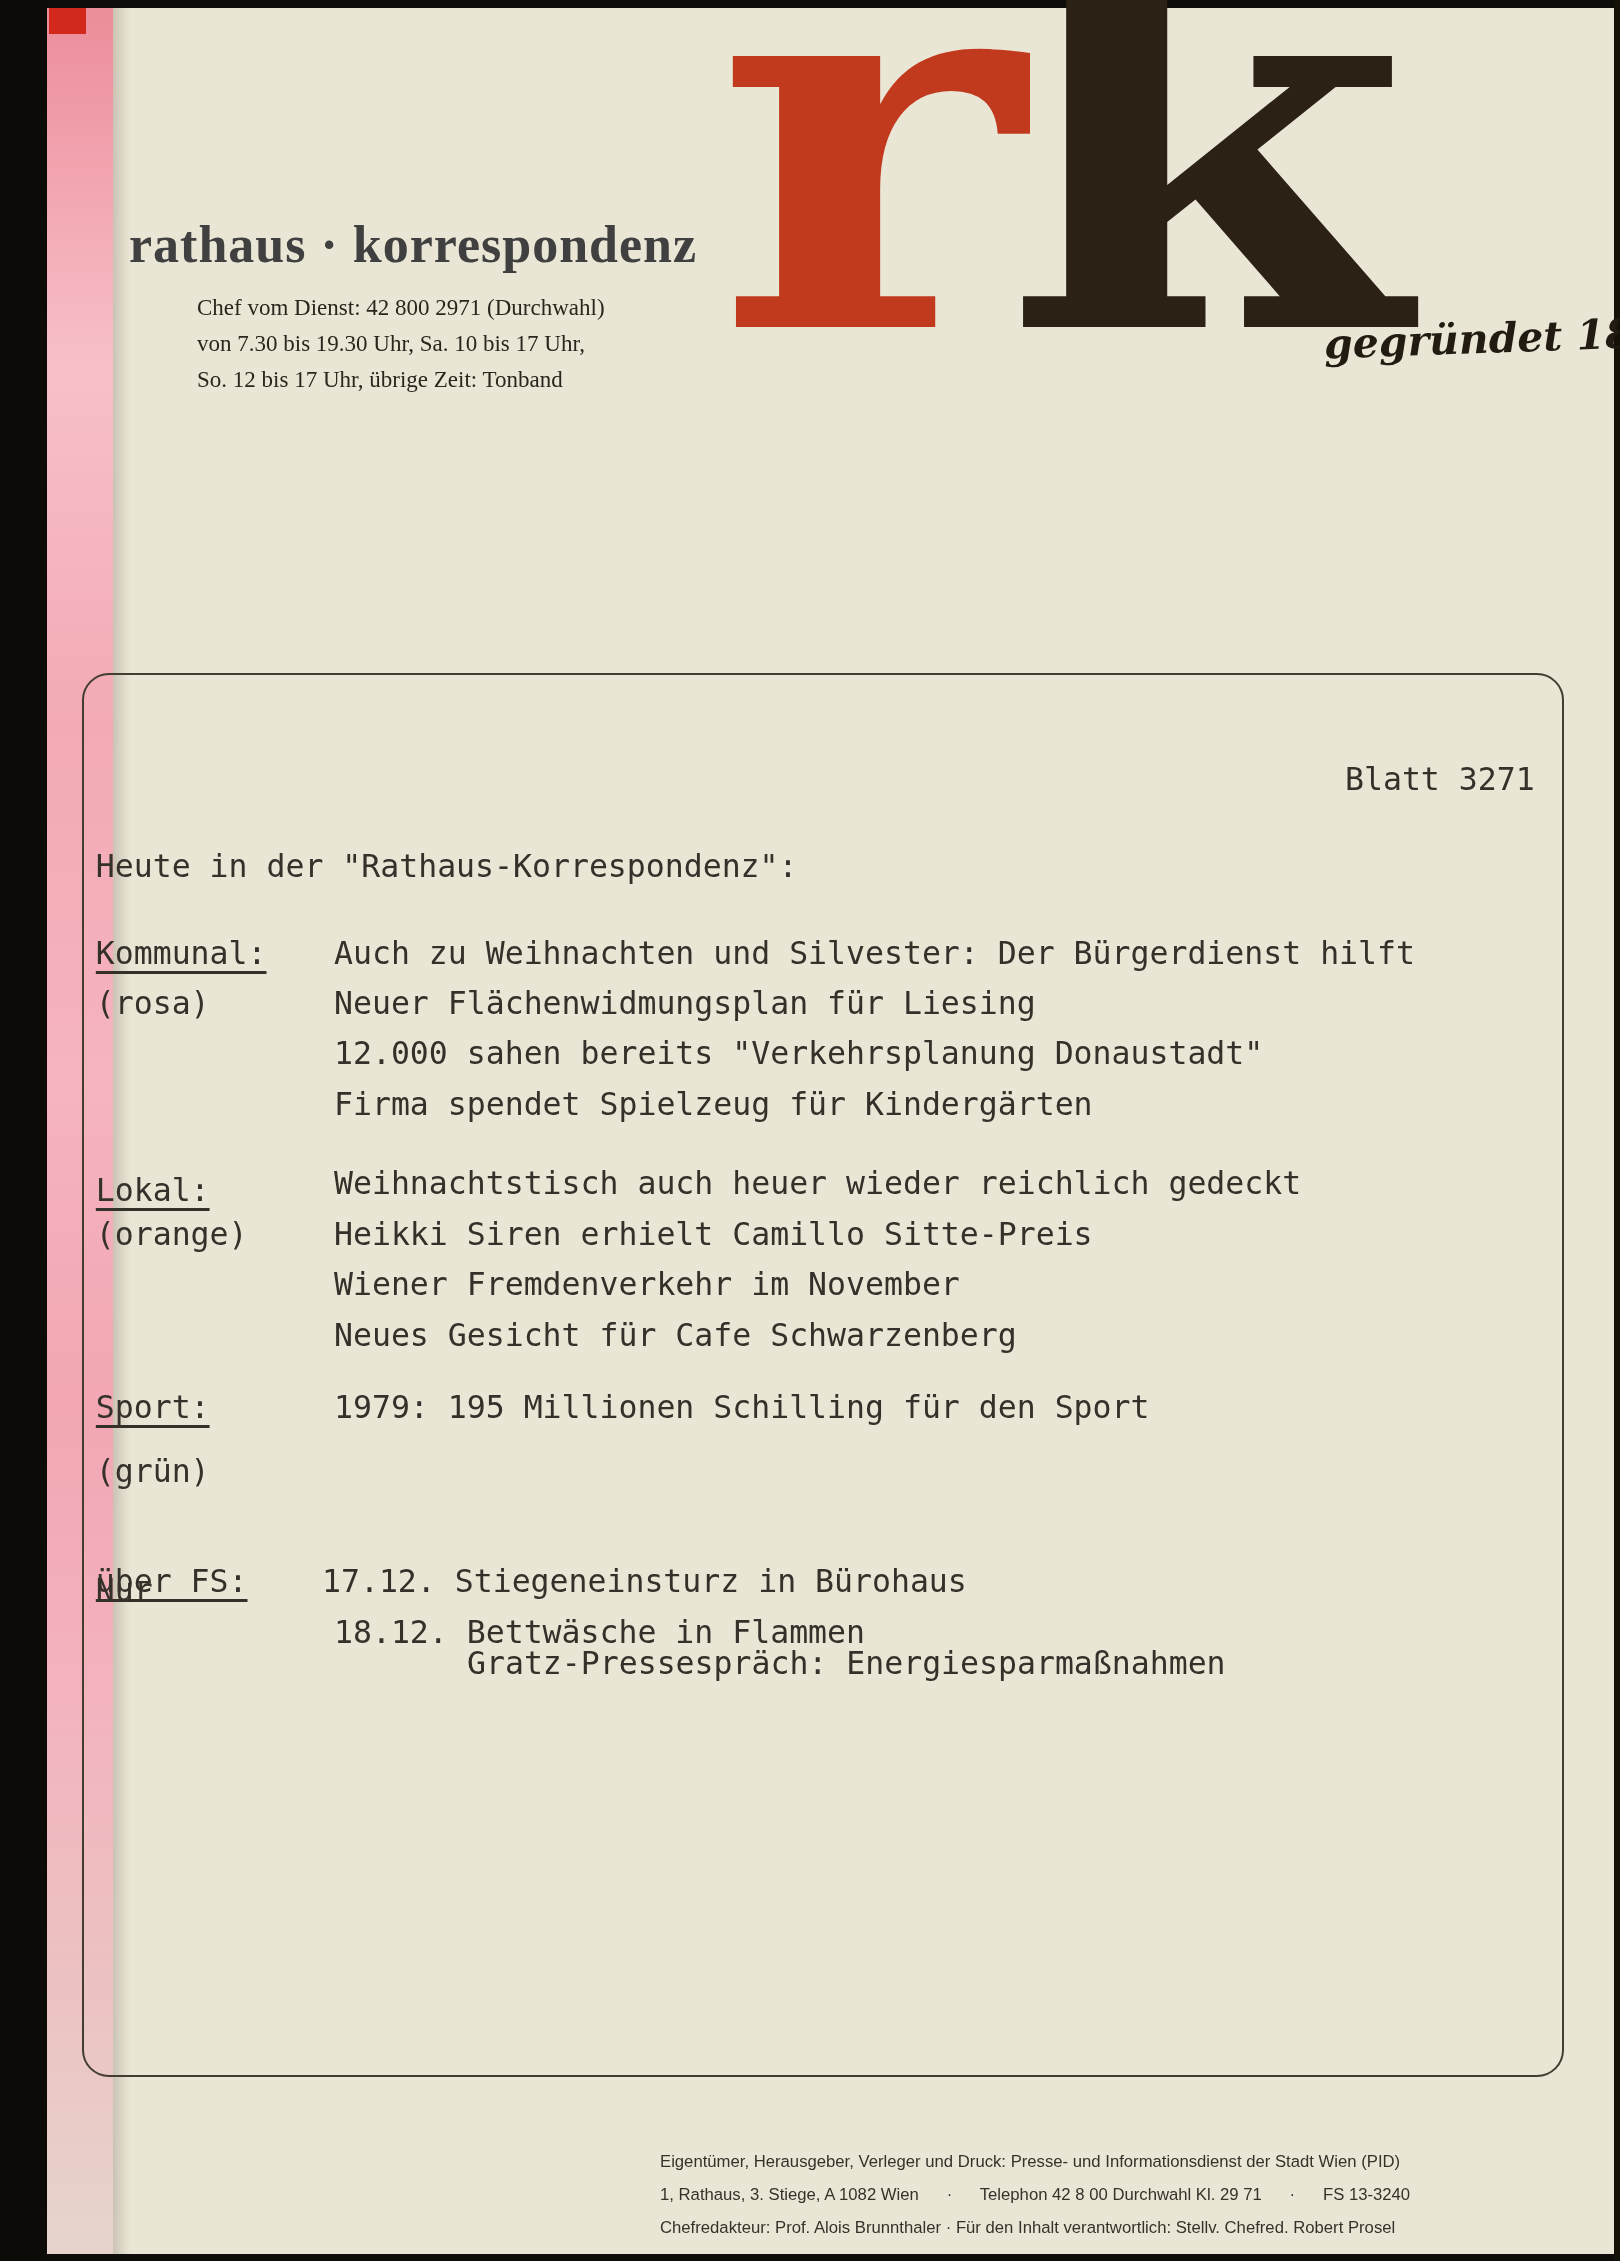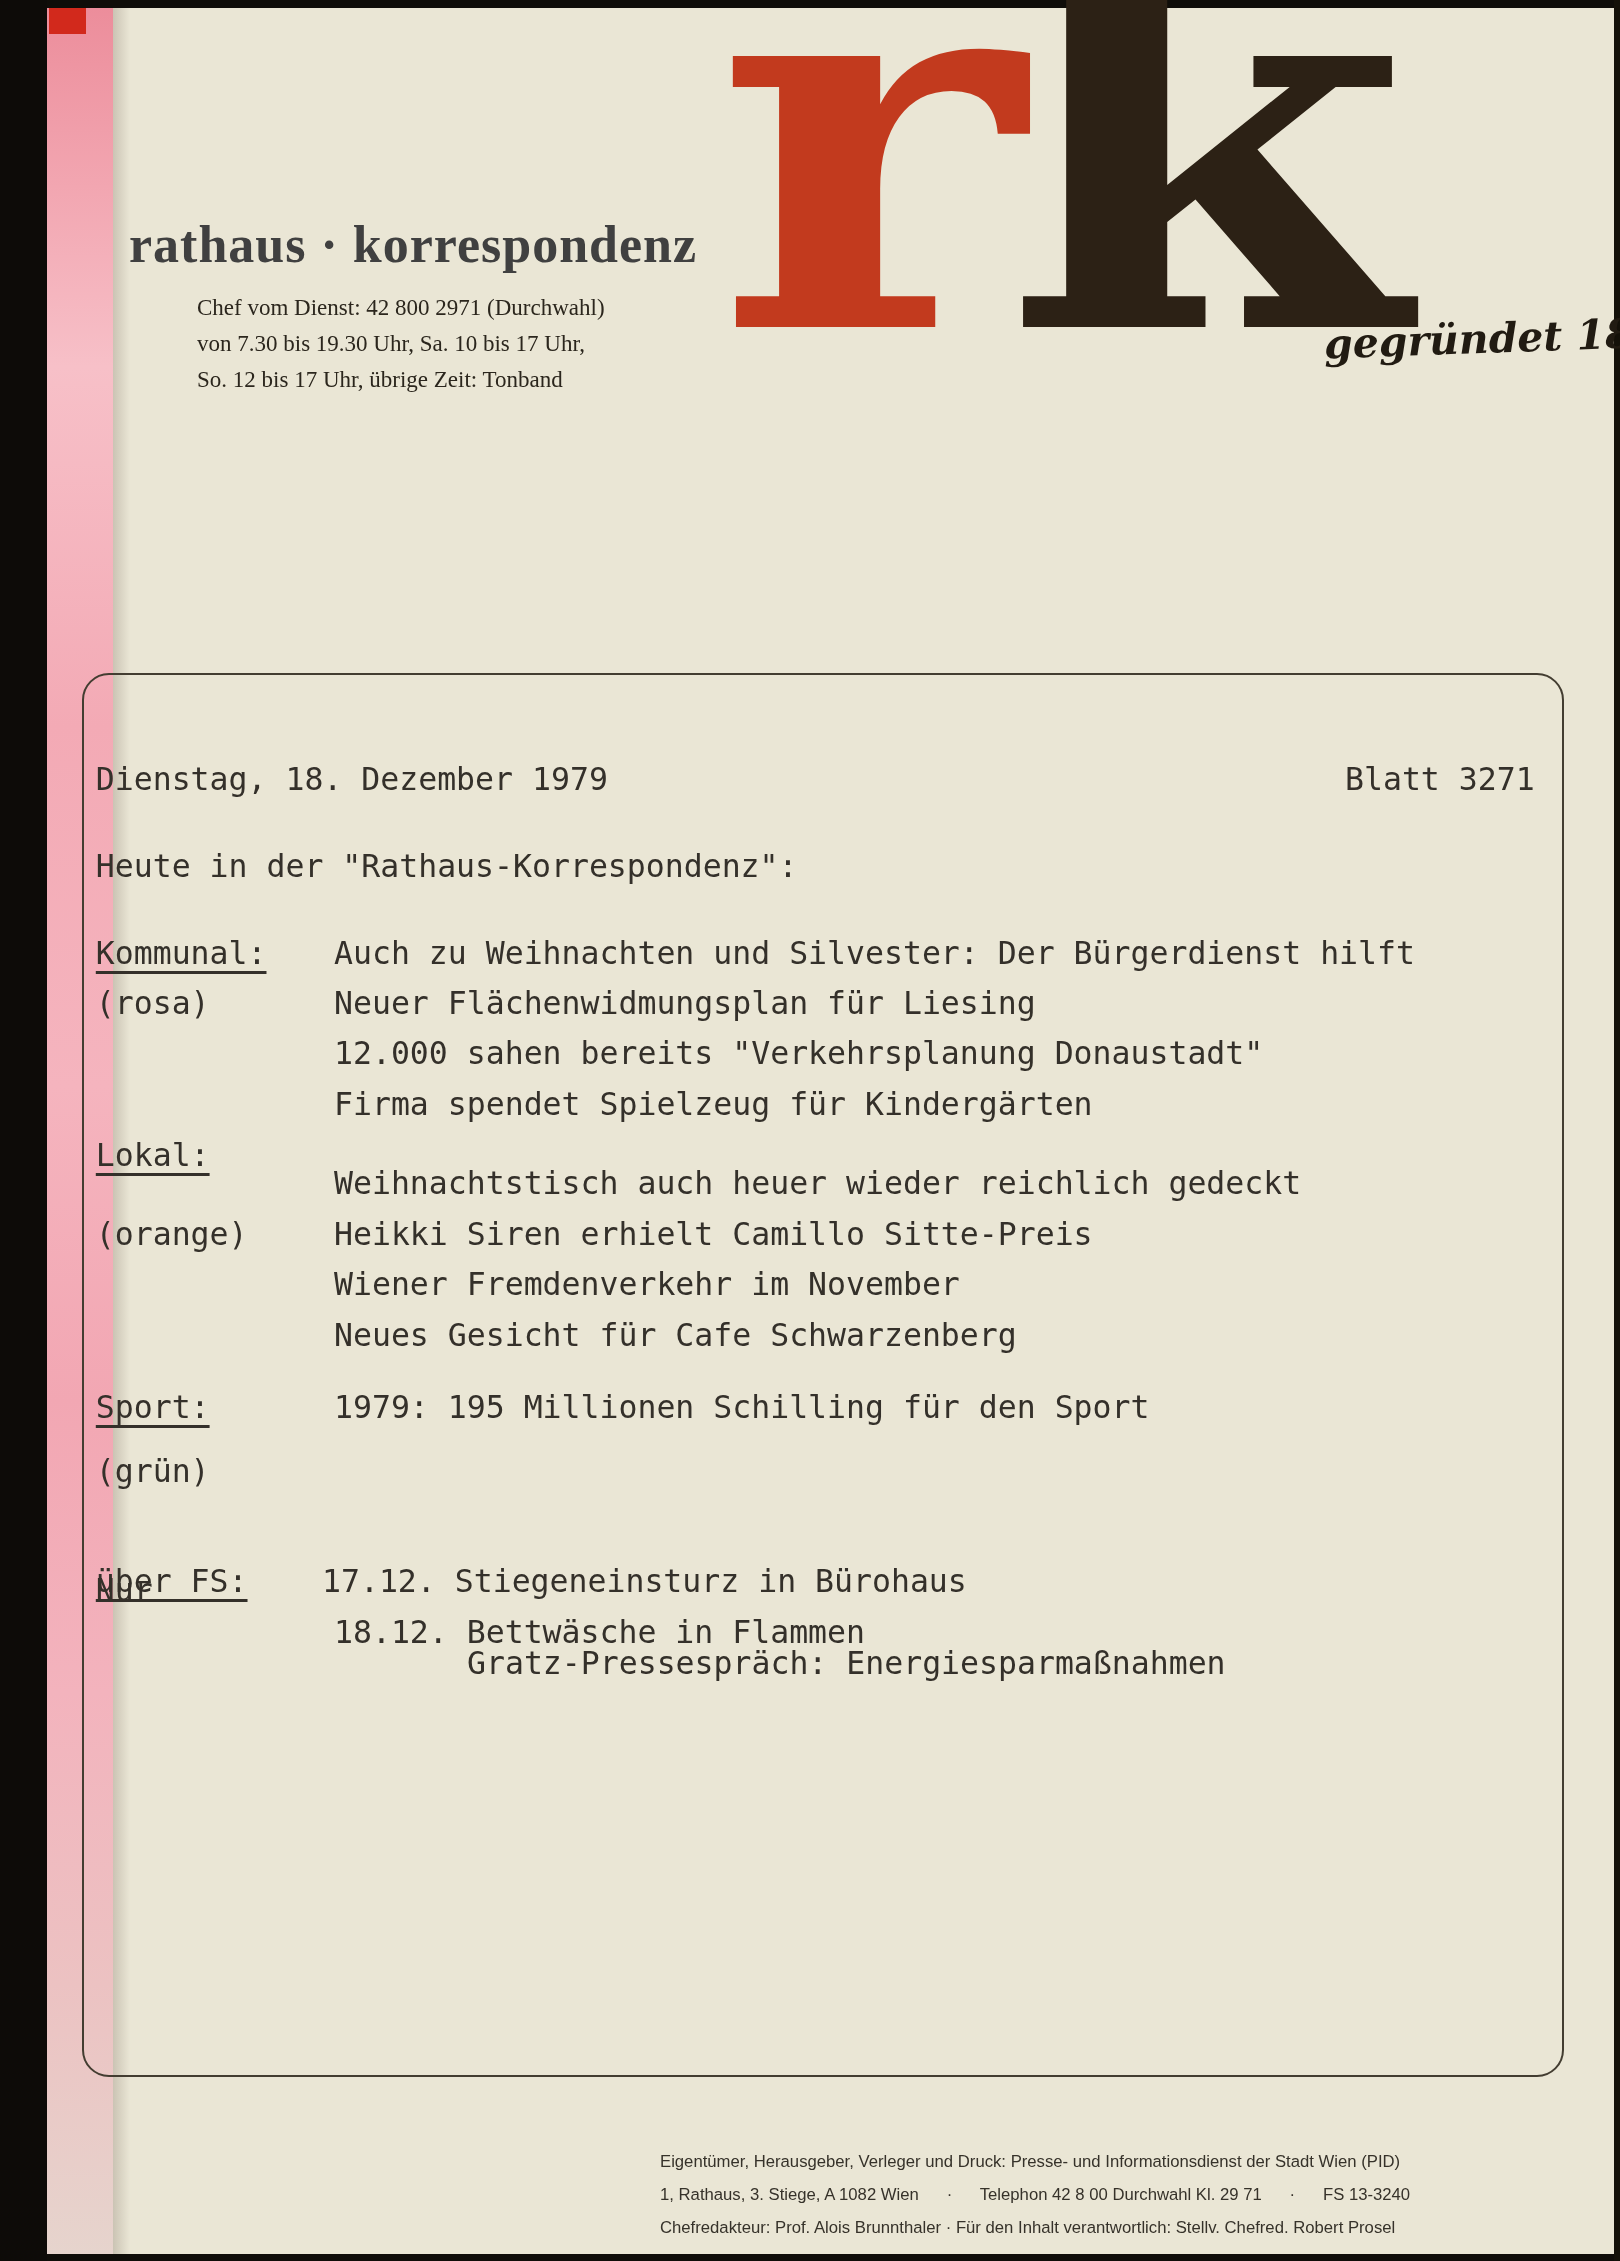--- a/index.html
+++ b/index.html
@@ -86,33 +86,32 @@
   <div class="masthead-contact"><span>Chef vom Dienst: 42 800 2971 (Durchwahl)</span>
 <span>von 7.30 bis 19.30 Uhr, Sa. 10 bis 17 Uhr,</span>
 <span>So. 12 bis 17 Uhr, übrige Zeit: Tonband</span></div>
 
   <div class="logo"><span class="logo-r">r</span><span class="logo-k">k</span></div>
 
   <div class="founded">gegründet 1861</div>
 
   <div class="bulletin-box">
 
-    <div class="tw" style="left:11.8px;top:86px;">Dienstag, 18. Dezember 1979</div>
     <div class="tw" style="left:1261px;top:86px;">Blatt 3271</div>
 
     <div class="tw" style="left:11.8px;top:173px;">Heute in der "Rathaus-Korrespondenz":</div>
 
     <div class="tw ul" style="left:11.8px;top:260px;">Kommunal:</div>
     <div class="tw" style="left:11.8px;top:310px;">(rosa)</div>
     <div class="tw" style="left:250px;top:310px;">Neuer Flächenwidmungsplan für Liesing</div>
     <div class="tw" style="left:250px;top:260px;">Auch zu Weihnachten und Silvester: Der Bürgerdienst hilft</div>
     <div class="tw" style="left:250px;top:360px;">12.000 sahen bereits "Verkehrsplanung Donaustadt"</div>
     <div class="tw" style="left:250px;top:411px;">Firma spendet Spielzeug für Kindergärten</div>
 
-    <div class="tw ul" style="left:11.8px;top:462px;">Lokal:</div>
+    <div class="tw ul" style="left:11.8px;top:497px;">Lokal:</div>
     <div class="tw" style="left:11.8px;top:541px;">(orange)</div>
     <div class="tw" style="left:250px;top:490px;">Weihnachtstisch auch heuer wieder reichlich gedeckt</div>
     <div class="tw" style="left:250px;top:541px;">Heikki Siren erhielt Camillo Sitte-Preis</div>
     <div class="tw" style="left:250px;top:591px;">Wiener Fremdenverkehr im November</div>
     <div class="tw" style="left:250px;top:642px;">Neues Gesicht für Cafe Schwarzenberg</div>
 
     <div class="tw ul" style="left:11.8px;top:714px;">Sport:</div>
     <div class="tw" style="left:11.8px;top:778px;">(grün)</div>
     <div class="tw" style="left:250px;top:714px;">1979: 195 Millionen Schilling für den Sport</div>
 

